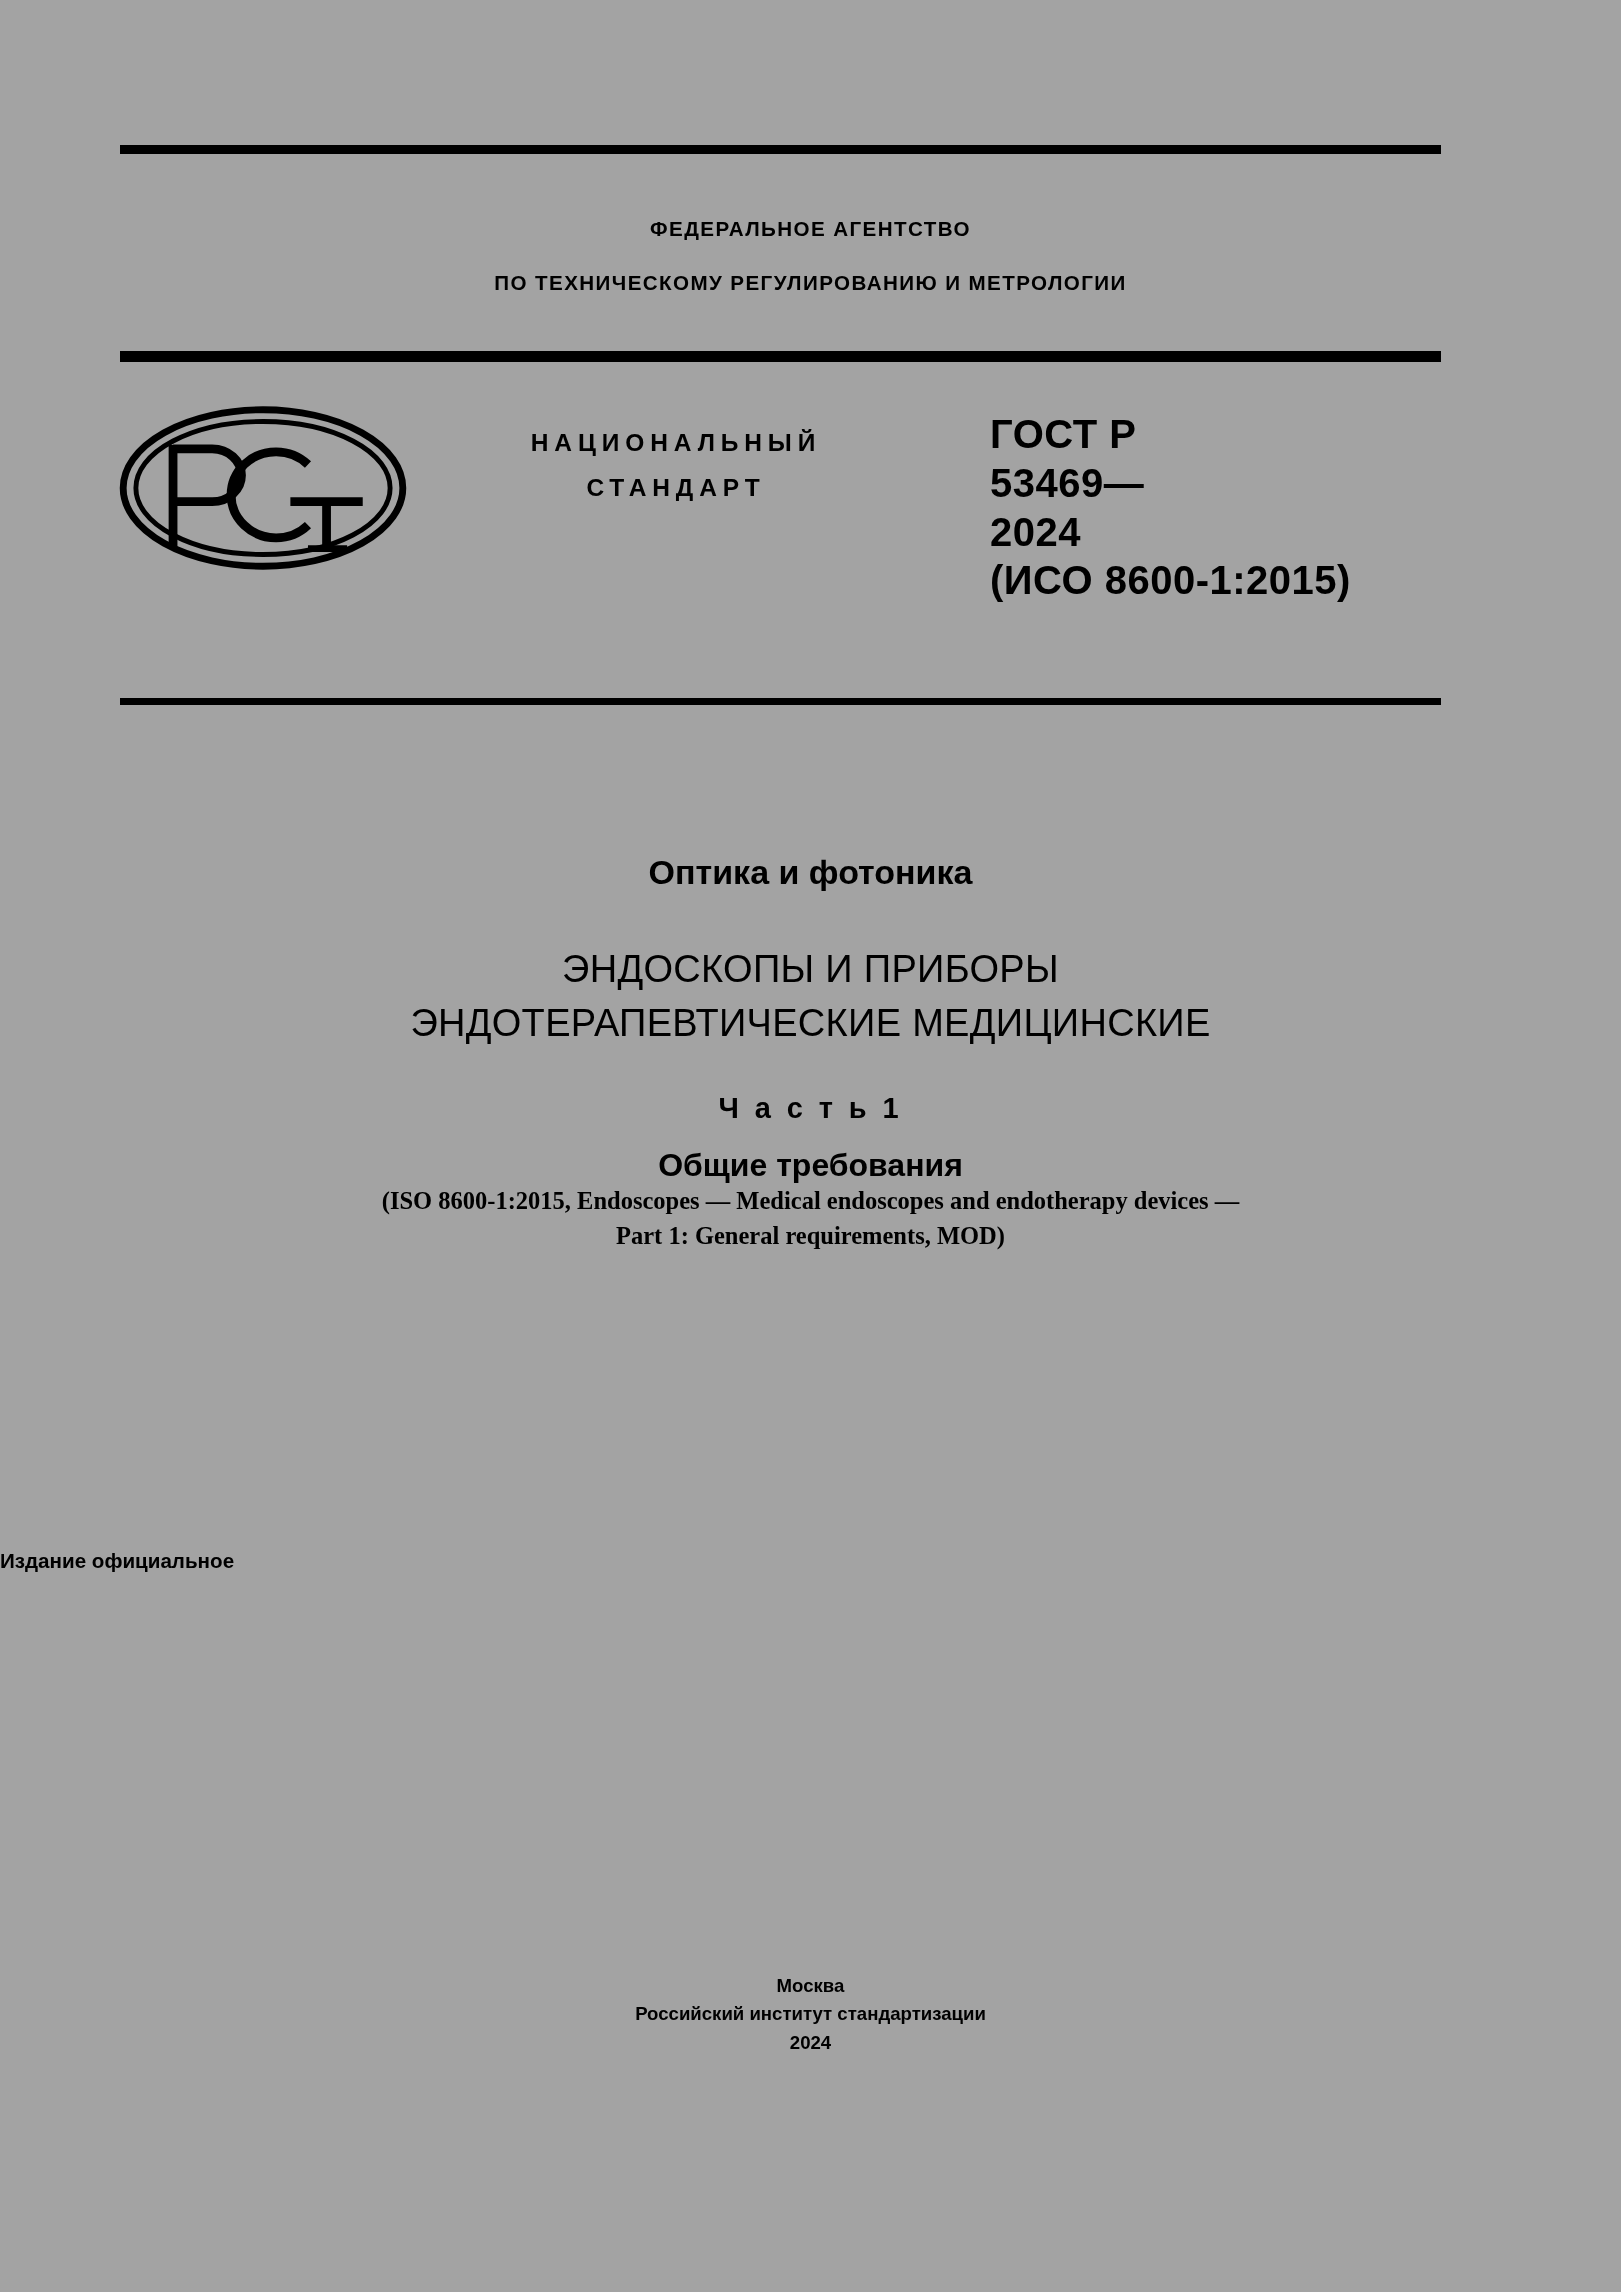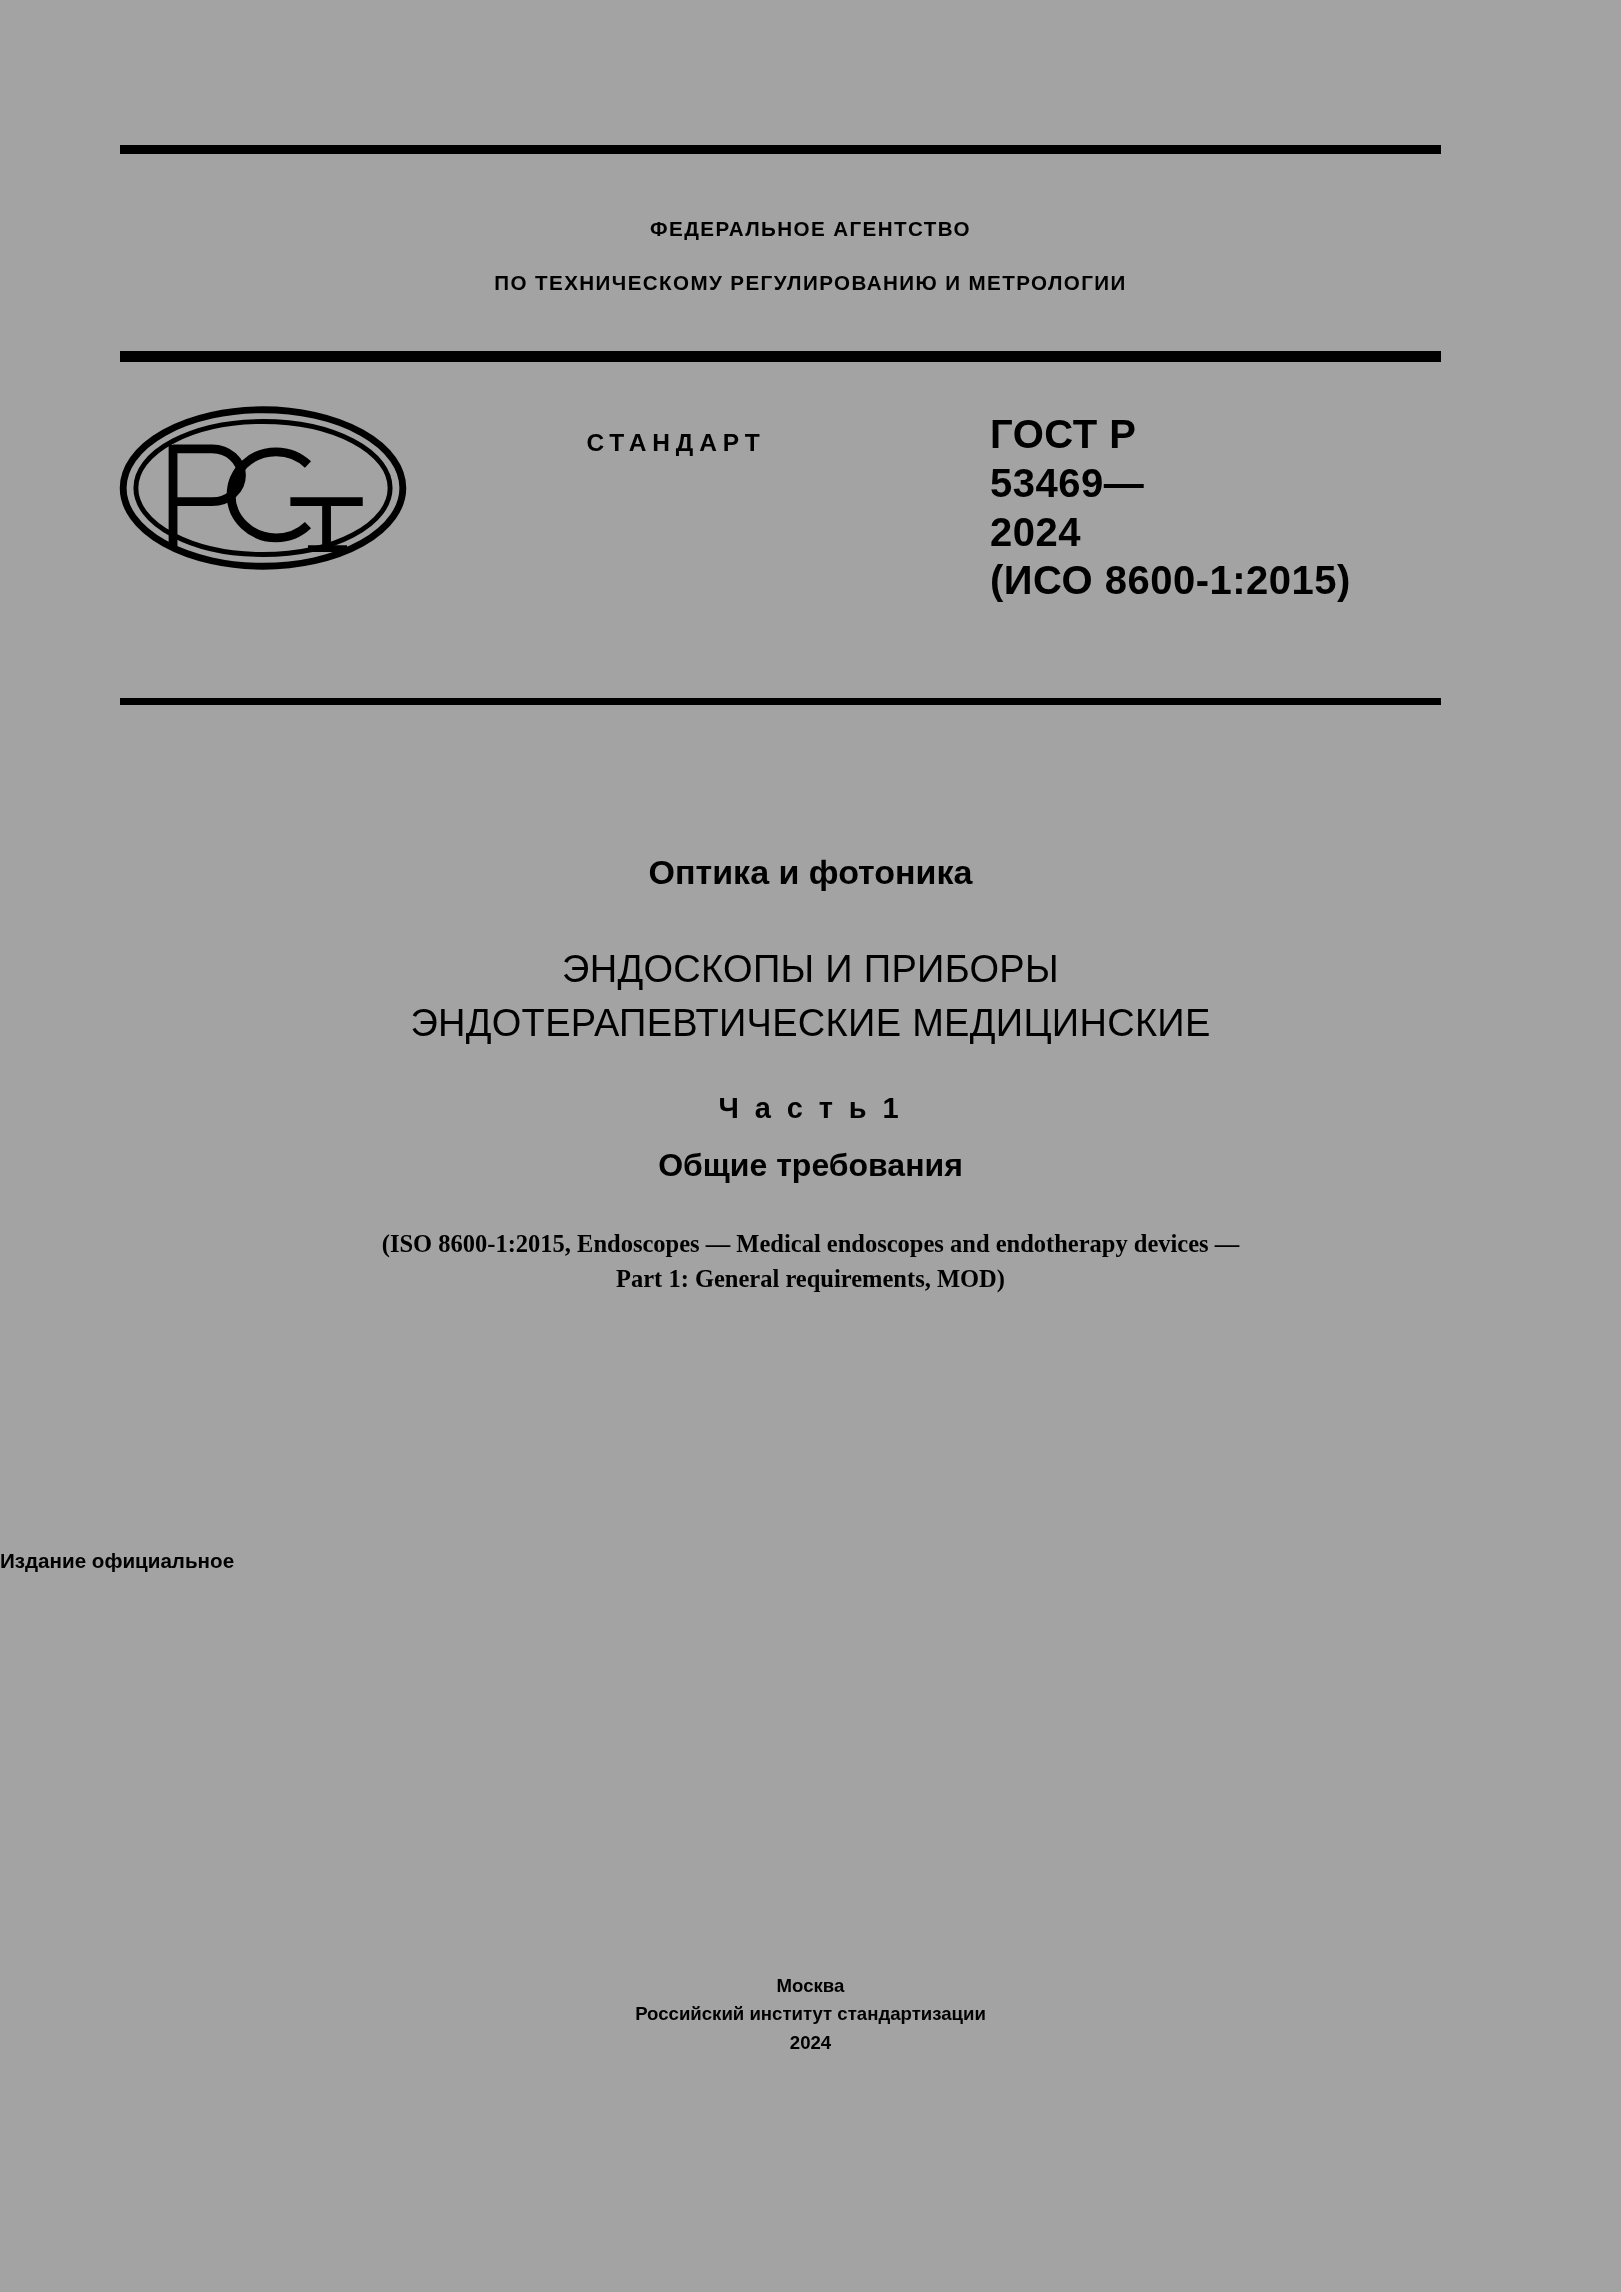--- a/index.html
+++ b/index.html
@@ -108,21 +108,20 @@
   .t-general {
     font-size: 32px;
     font-weight: bold;
     margin-top: 22px;
   }
   .t-iso {
     font-family: "Liberation Serif", serif;
     font-size: 24.5px;
     font-weight: bold;
     line-height: 1.42;
-    margin-top: 43px;
   }
 
   
   .official {
     position: absolute;
     left: 0;
     top: 1549px;
     width: 100%;
     text-align: left;
     font-size: 20.6px;
@@ -163,20 +162,21 @@
 
       <path d="M196 66 a46 44 0 1 0 0 62" fill="none" stroke="#000" stroke-width="9"></path>
 
       <path d="M178 104 L252 104" fill="none" stroke="#000" stroke-width="9"></path>
       <path d="M215 104 L215 152" fill="none" stroke="#000" stroke-width="9"></path>
       <path d="M196 152 L236 152" fill="none" stroke="#000" stroke-width="7"></path>
     </svg>
   </div>
 
   <div class="nat-std">
+    <div>НАЦИОНАЛЬНЫЙ</div>
     <div>СТАНДАРТ</div>
   </div>
 
   <div class="gost">
     <div>ГОСТ Р</div>
     <div>53469—</div>
     <div>2024</div>
     <div>(ИСО 8600-1:2015)</div>
   </div>
 

